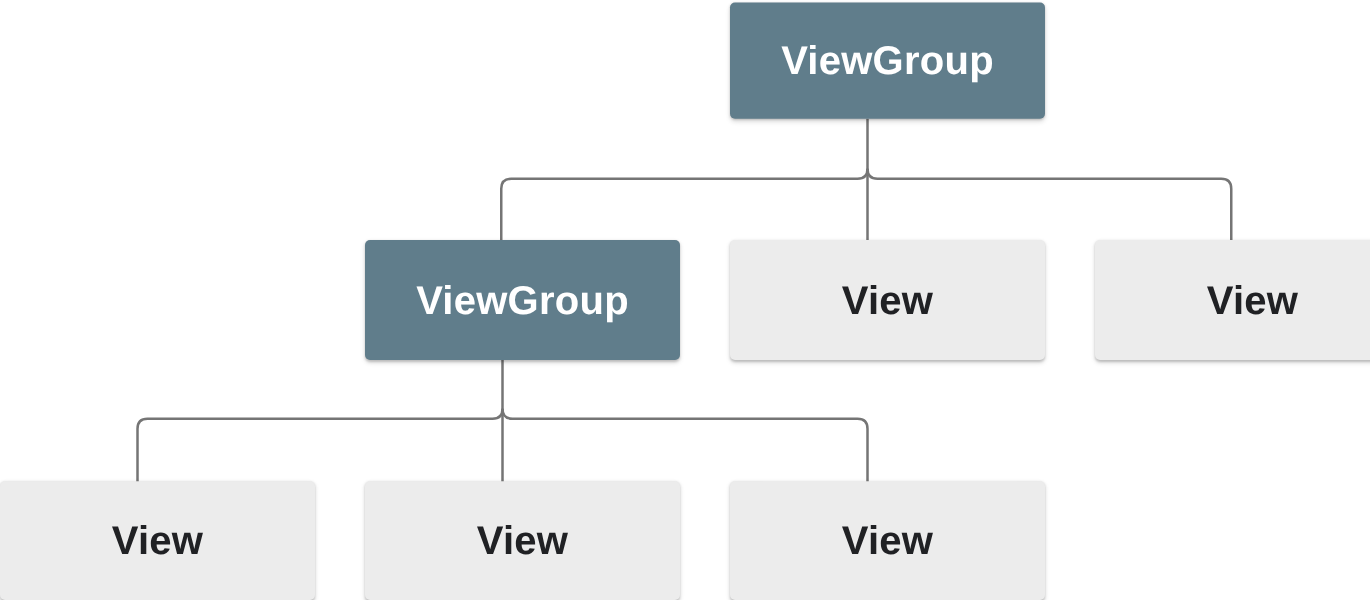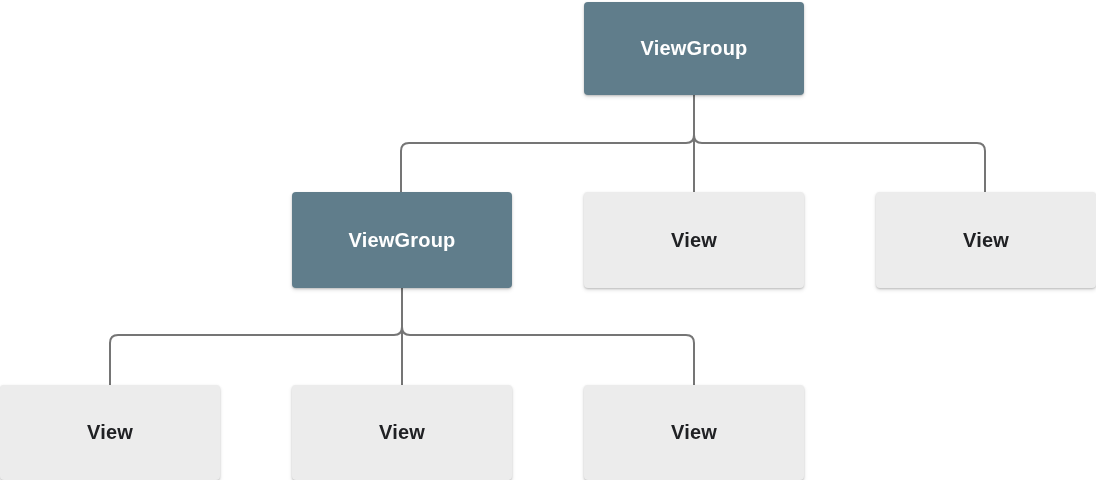--- a/index.html
+++ b/index.html
@@ -17,26 +17,26 @@
     width: 1096px; height: 480px;
     display: block;
   }
   svg.connectors path {
     fill: none;
     stroke: #757575;
     stroke-width: 2px;
   }
   .node {
     position: absolute;
-    width: 220px;
+    width: 252px;
     display: flex;
     align-items: center;
     justify-content: center;
     border-radius: 4px;
-    font-size: 20px;
+    font-size: 32px;
     font-weight: 600;
     letter-spacing: 0.2px;
     box-shadow: 0 1px 2px rgba(0,0,0,0.18), 0 2px 4px rgba(0,0,0,0.12);
     box-sizing: border-box;
     user-select: none;
   }
   .node.viewgroup { background: #607D8B; color: #ffffff; }
   .node.view      { background: #ECECEC; color: #202124; }
 
   

